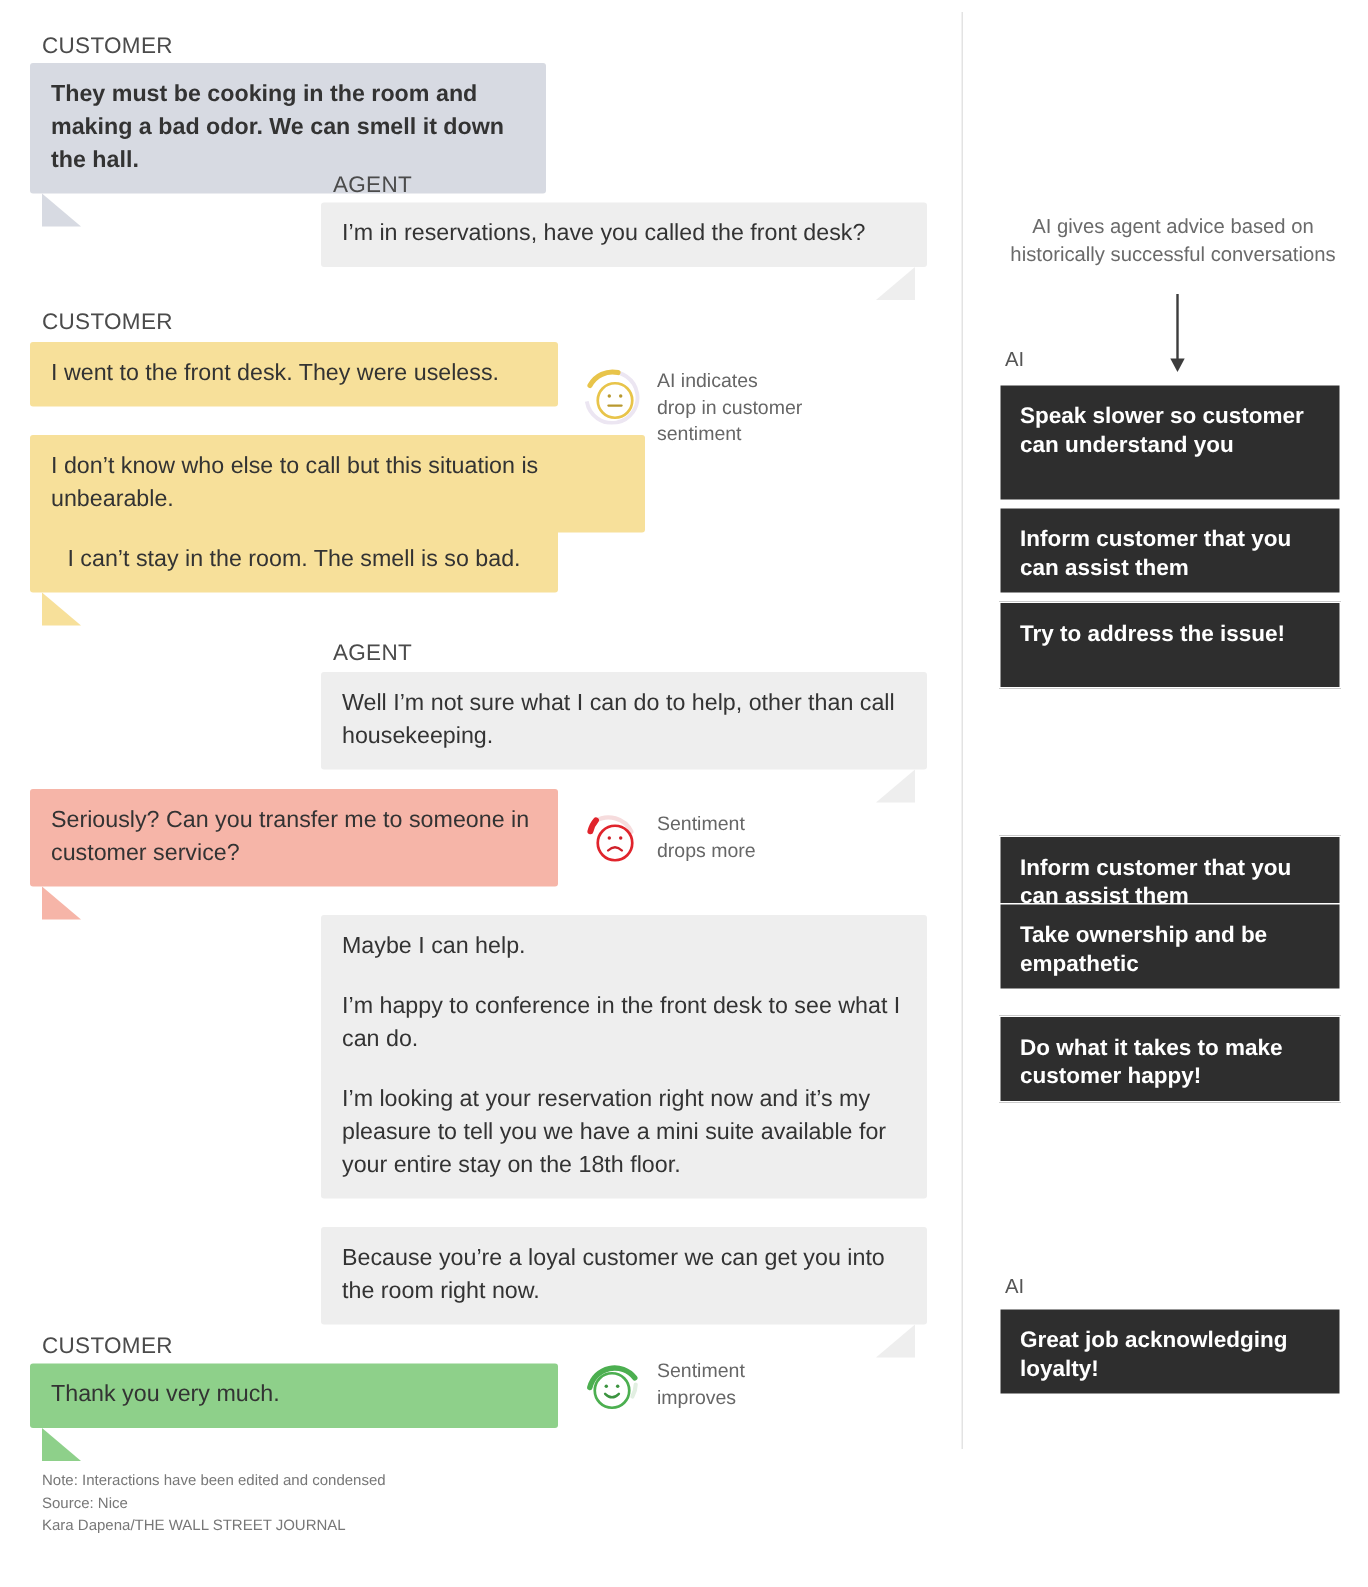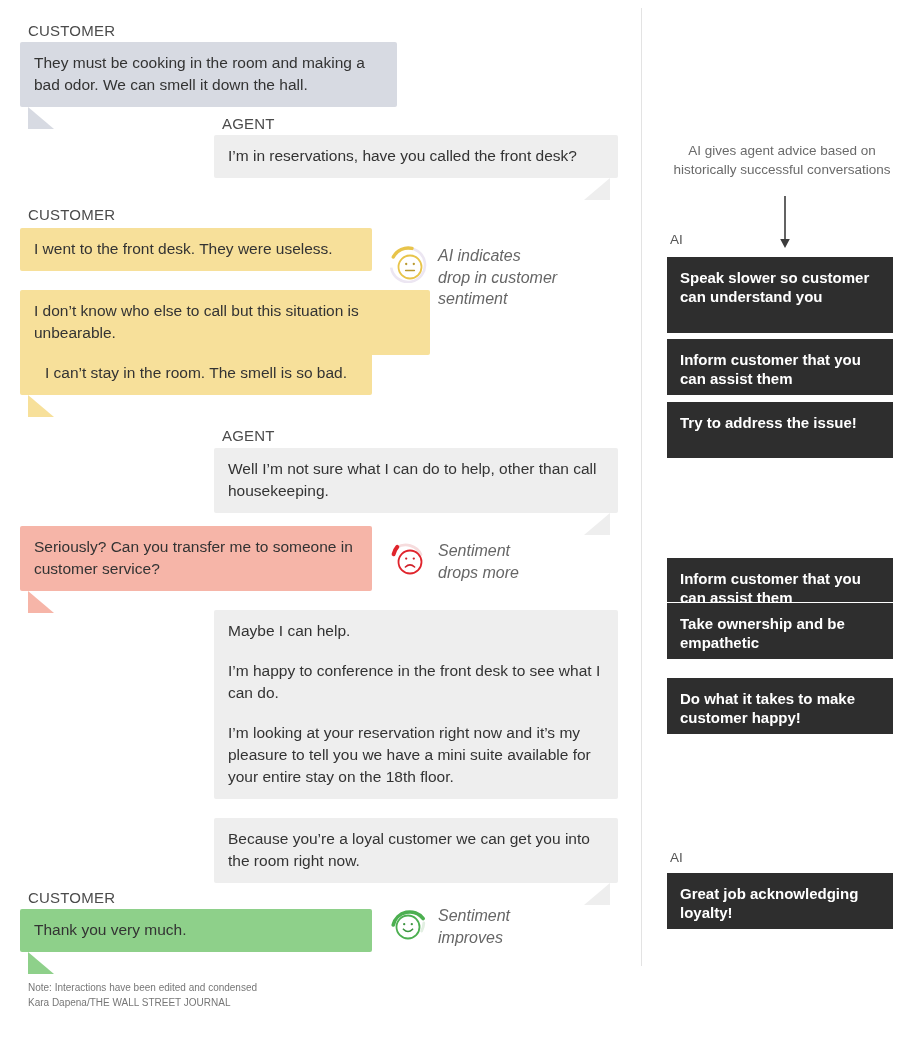--- a/index.html
+++ b/index.html
@@ -89,26 +89,25 @@
   .c-gray { background: #eeeeee; --tail: #eeeeee; }
 
   
   .sentiment {
     position: absolute;
     display: flex;
     align-items: flex-start;
     gap: 10px;
   }
   .sentiment .txt {
-    font-size: 16px;
+    font-size: 13px;
     line-height: 1.35;
     color: #666666;
     padding-top: 2px;
     white-space: pre-line;
-    font-style: italic;
   }
   .ai-caption {
     position: absolute;
     left: 660px;
     top: 142px;
     width: 244px;
     text-align: center;
     font-size: 13.5px;
     line-height: 1.4;
     color: #6a6a6a;
@@ -152,21 +151,21 @@
 </head>
 <body>
 
 <div class="canvas">
 
   <div class="divider"></div>
 
   <div class="chat">
 
     <div class="speaker" style="position:absolute;left:28px;top:22px;">CUSTOMER</div>
-    <div class="bubble c-blue tail-left" style="position:absolute;left:20px;top:42px;width:377px;">
+    <div class="bubble c-blue tail-left" style="position:absolute;left:20px;top:42px;width:344px;font-weight:bold;">
       <p>They must be cooking in the room and making a bad odor. We can smell it down the hall.</p>
     </div>
 
     <div class="speaker" style="position:absolute;left:222px;top:115px;">AGENT</div>
     <div class="bubble c-gray tail-right" style="position:absolute;left:214px;top:135px;width:404px;">
       <p>I’m in reservations, have you called the front desk?</p>
     </div>
 
     <div class="speaker" style="position:absolute;left:28px;top:206px;">CUSTOMER</div>
     <div class="bubble c-yellow" style="position:absolute;left:20px;top:228px;width:352px;">
@@ -284,16 +283,17 @@
     <span>Do what it takes to make customer happy!</span>
   </div>
 
   <div class="ai-label" style="left:670px;top:850px;">AI</div>
   <div class="ai-card" style="top:872px;height:58px;">
     <span>Great job acknowledging loyalty!</span>
   </div>
 
   <div class="footer">
     <div>Note: Interactions have been edited and condensed</div>
+    <div>Source: Nice</div>
     <div>Kara Dapena/THE WALL STREET JOURNAL</div>
   </div>
 
 </div>
 
 </body></html>

